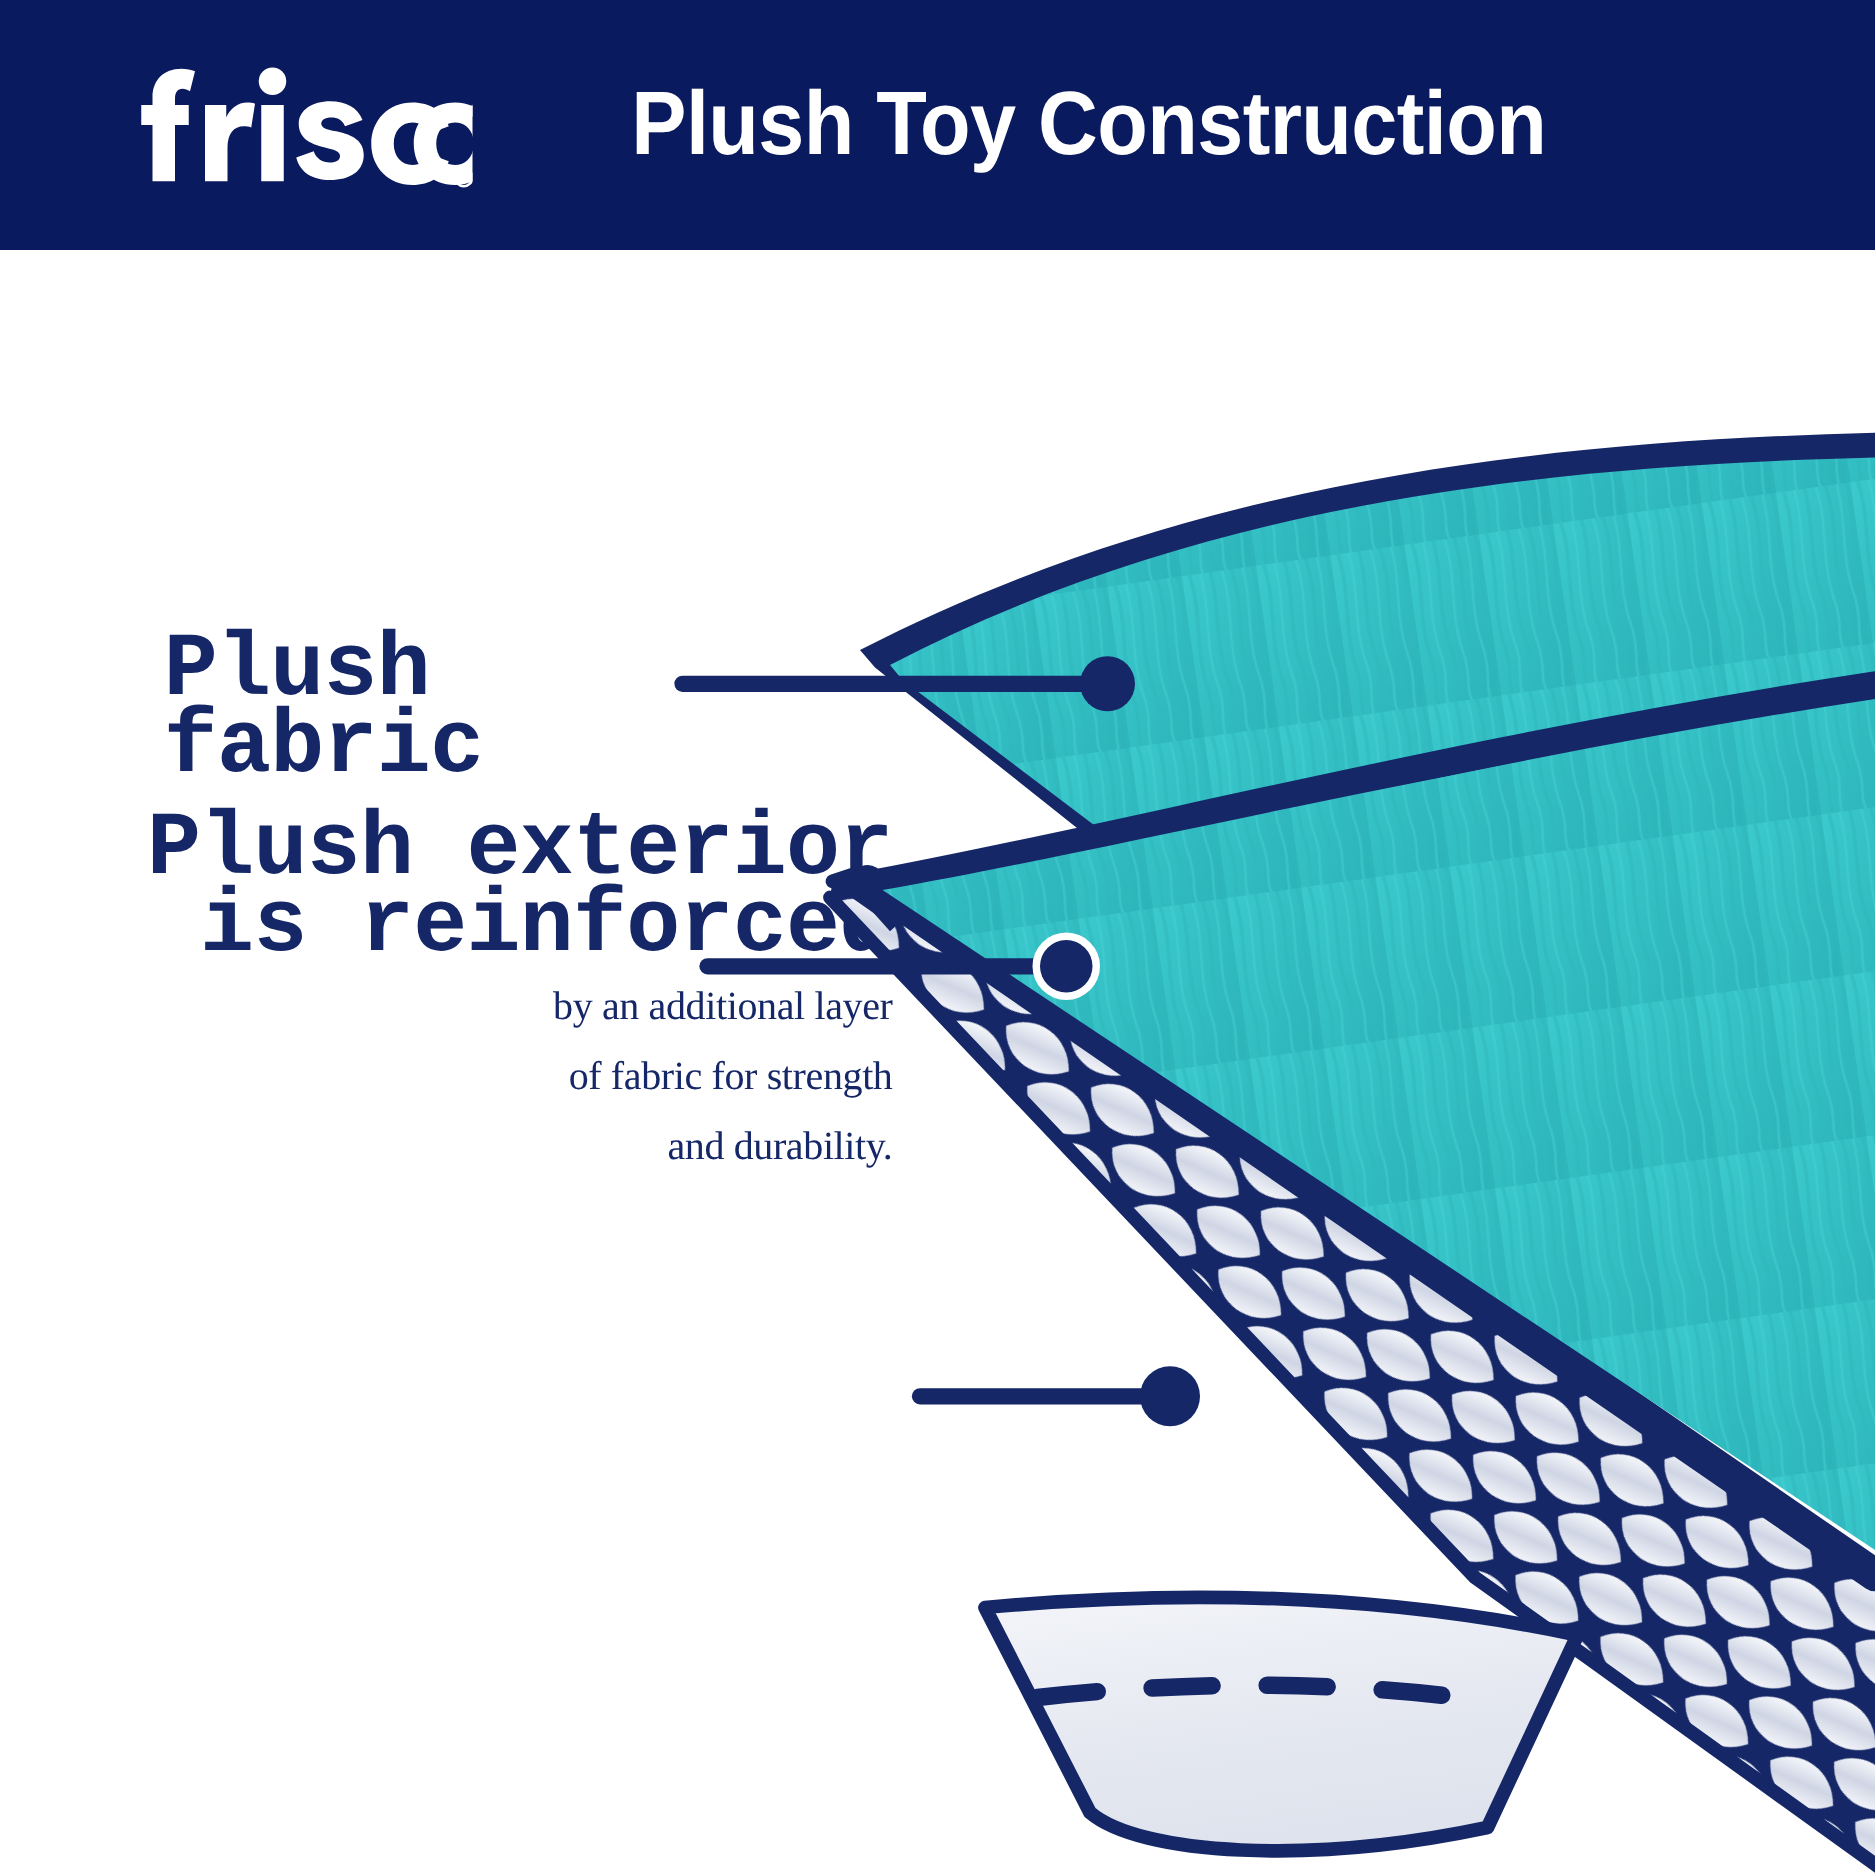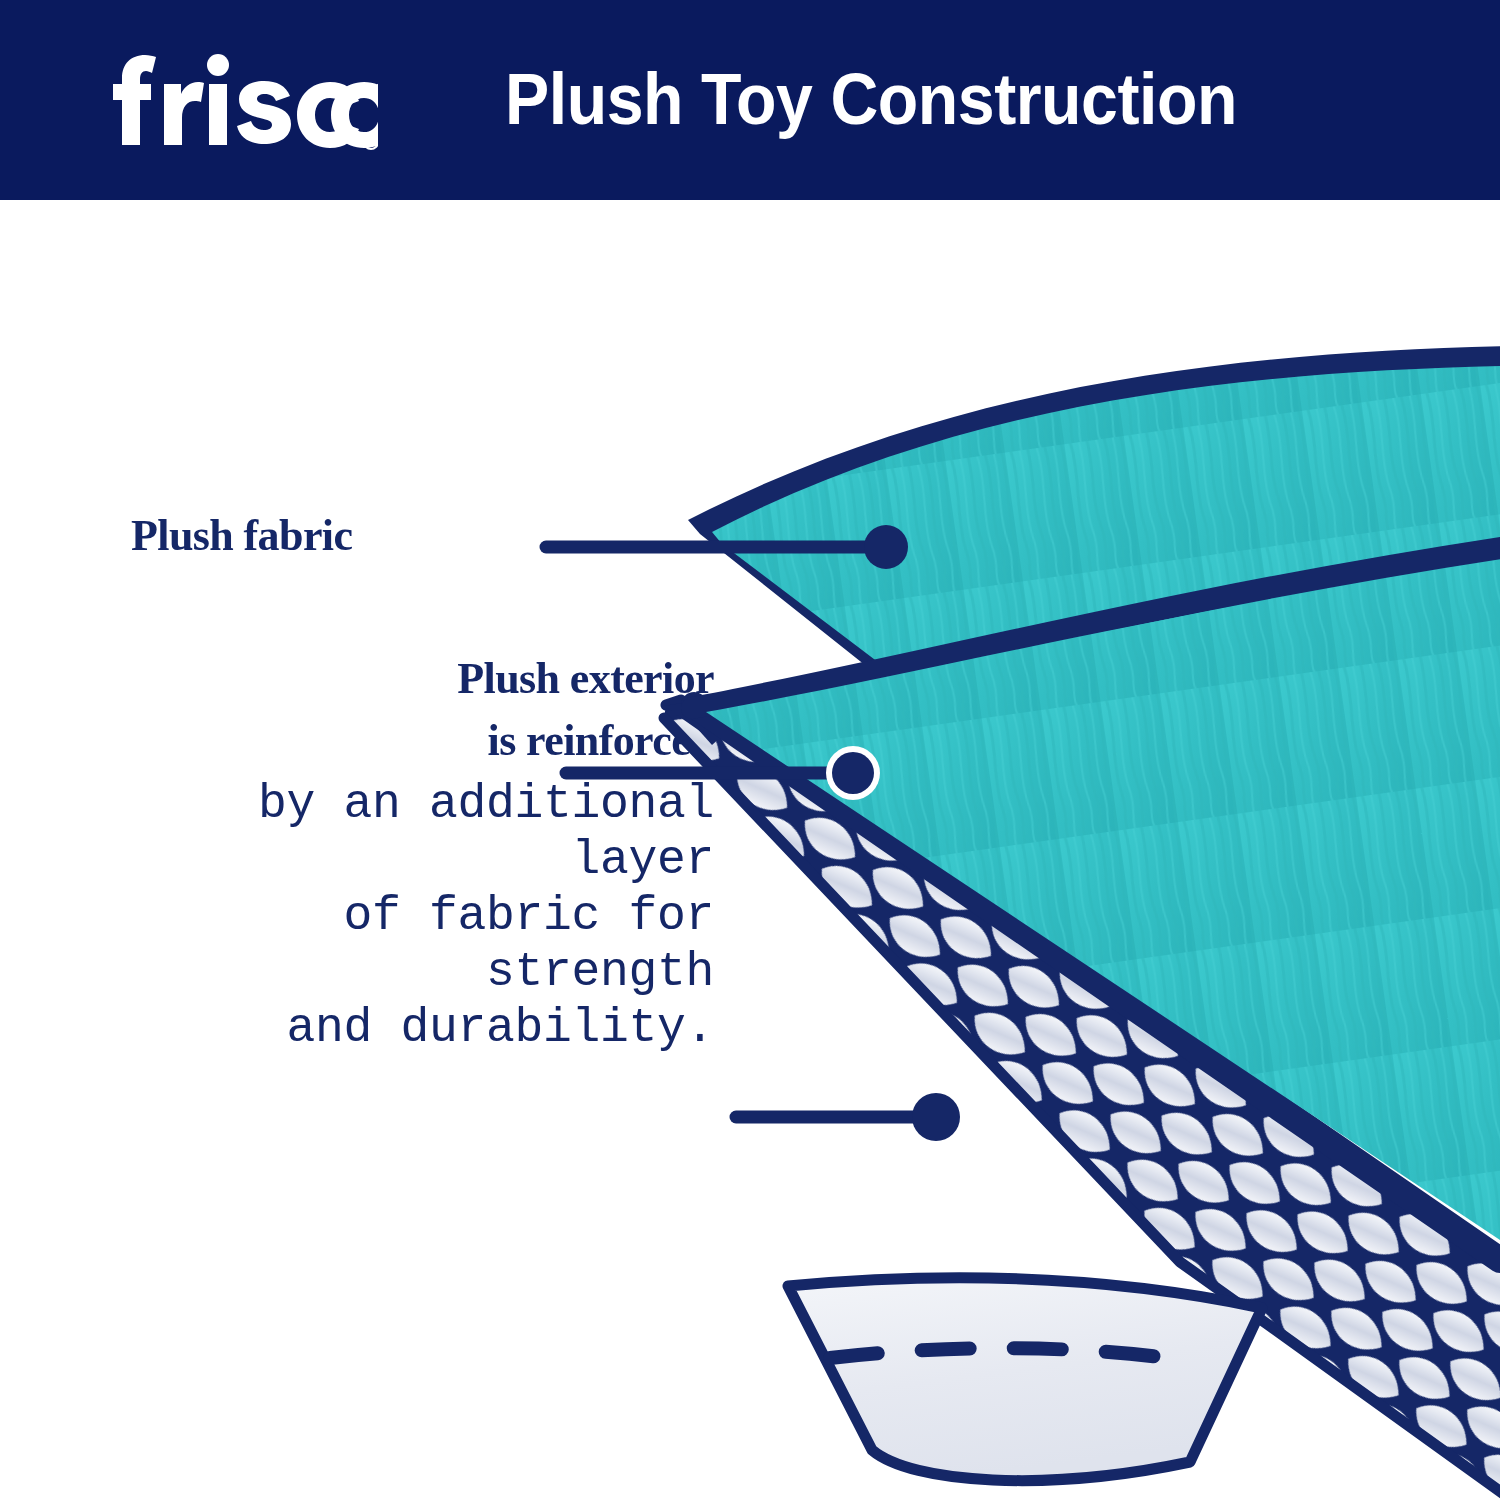--- a/index.html
+++ b/index.html
@@ -58,32 +58,32 @@
     white-space: nowrap;
   }
 
   
   .label-block {
     position: absolute;
     color: #152767;
   }
 
   .label-head {
-    font-family: Liberation Serif, serif;
+    font-family: Liberation Mono, monospace;
     font-weight: bold;
-    font-size: 44px;
+    font-size: 72px;
     line-height: 62px;
     letter-spacing: -0.6px;
     white-space: pre-line;
   }
 
   .label-body {
-    font-family: Liberation Mono, monospace;
+    font-family: Liberation Serif, serif;
     font-weight: normal;
-    font-size: 48px;
+    font-size: 32px;
     line-height: 56px;
     letter-spacing: -0.3px;
     white-space: pre-line;
     margin-top: 4px;
   }
 
   #label-plush-fabric   { left: 131px; top: 505px;  width: 430px; }
   #label-plush-exterior { left: 114px; top: 648px;  width: 600px; text-align: right; }
   #label-reinforced-seams { left: 131px; top: 1079px; width: 700px; }
 

